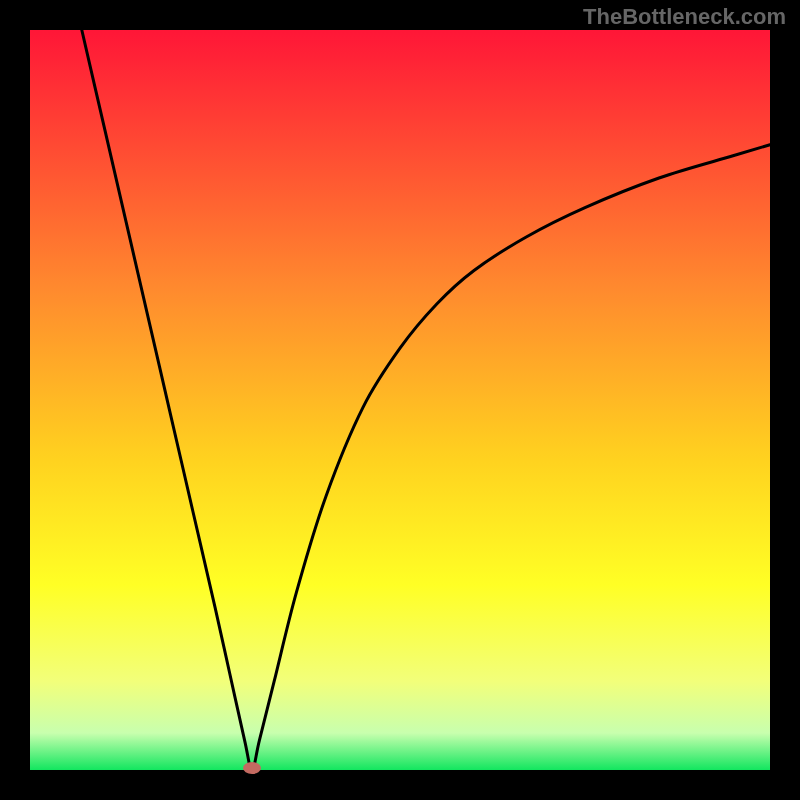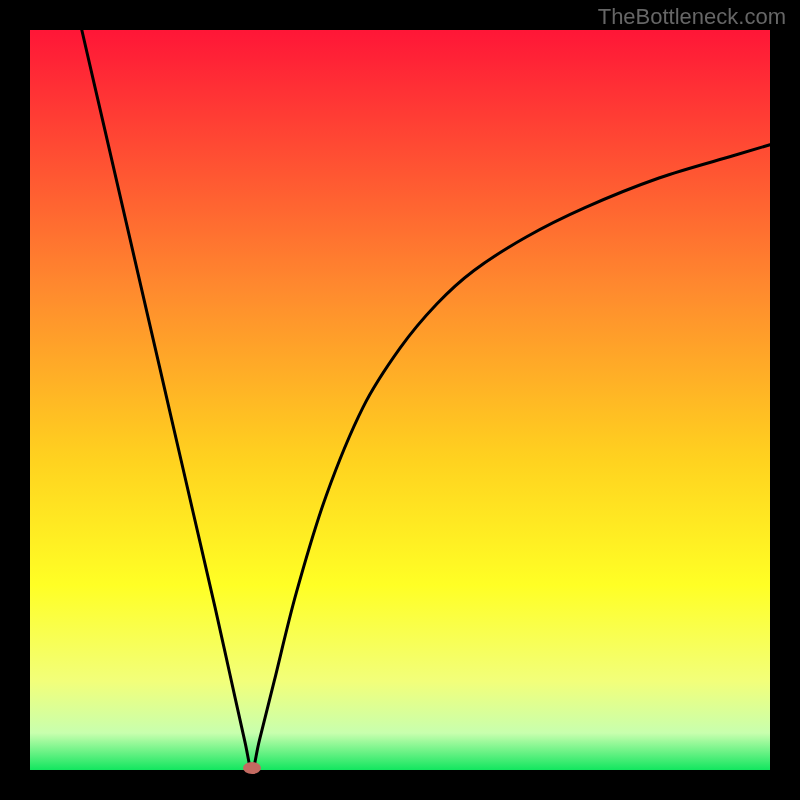--- a/index.html
+++ b/index.html
@@ -16,21 +16,21 @@
     width: 800px;
     height: 800px;
     background: #000;
   }
   .watermark {
     position: absolute;
     top: 4px;
     right: 14px;
     color: #666;
     font-size: 22px;
-    font-weight: 400;
+    font-weight: 700;
     font-family: Arial, sans-serif;
     z-index: 10;
   }
   svg {
     display: block;
   }
 </style>
 </head>
 <body>
 

